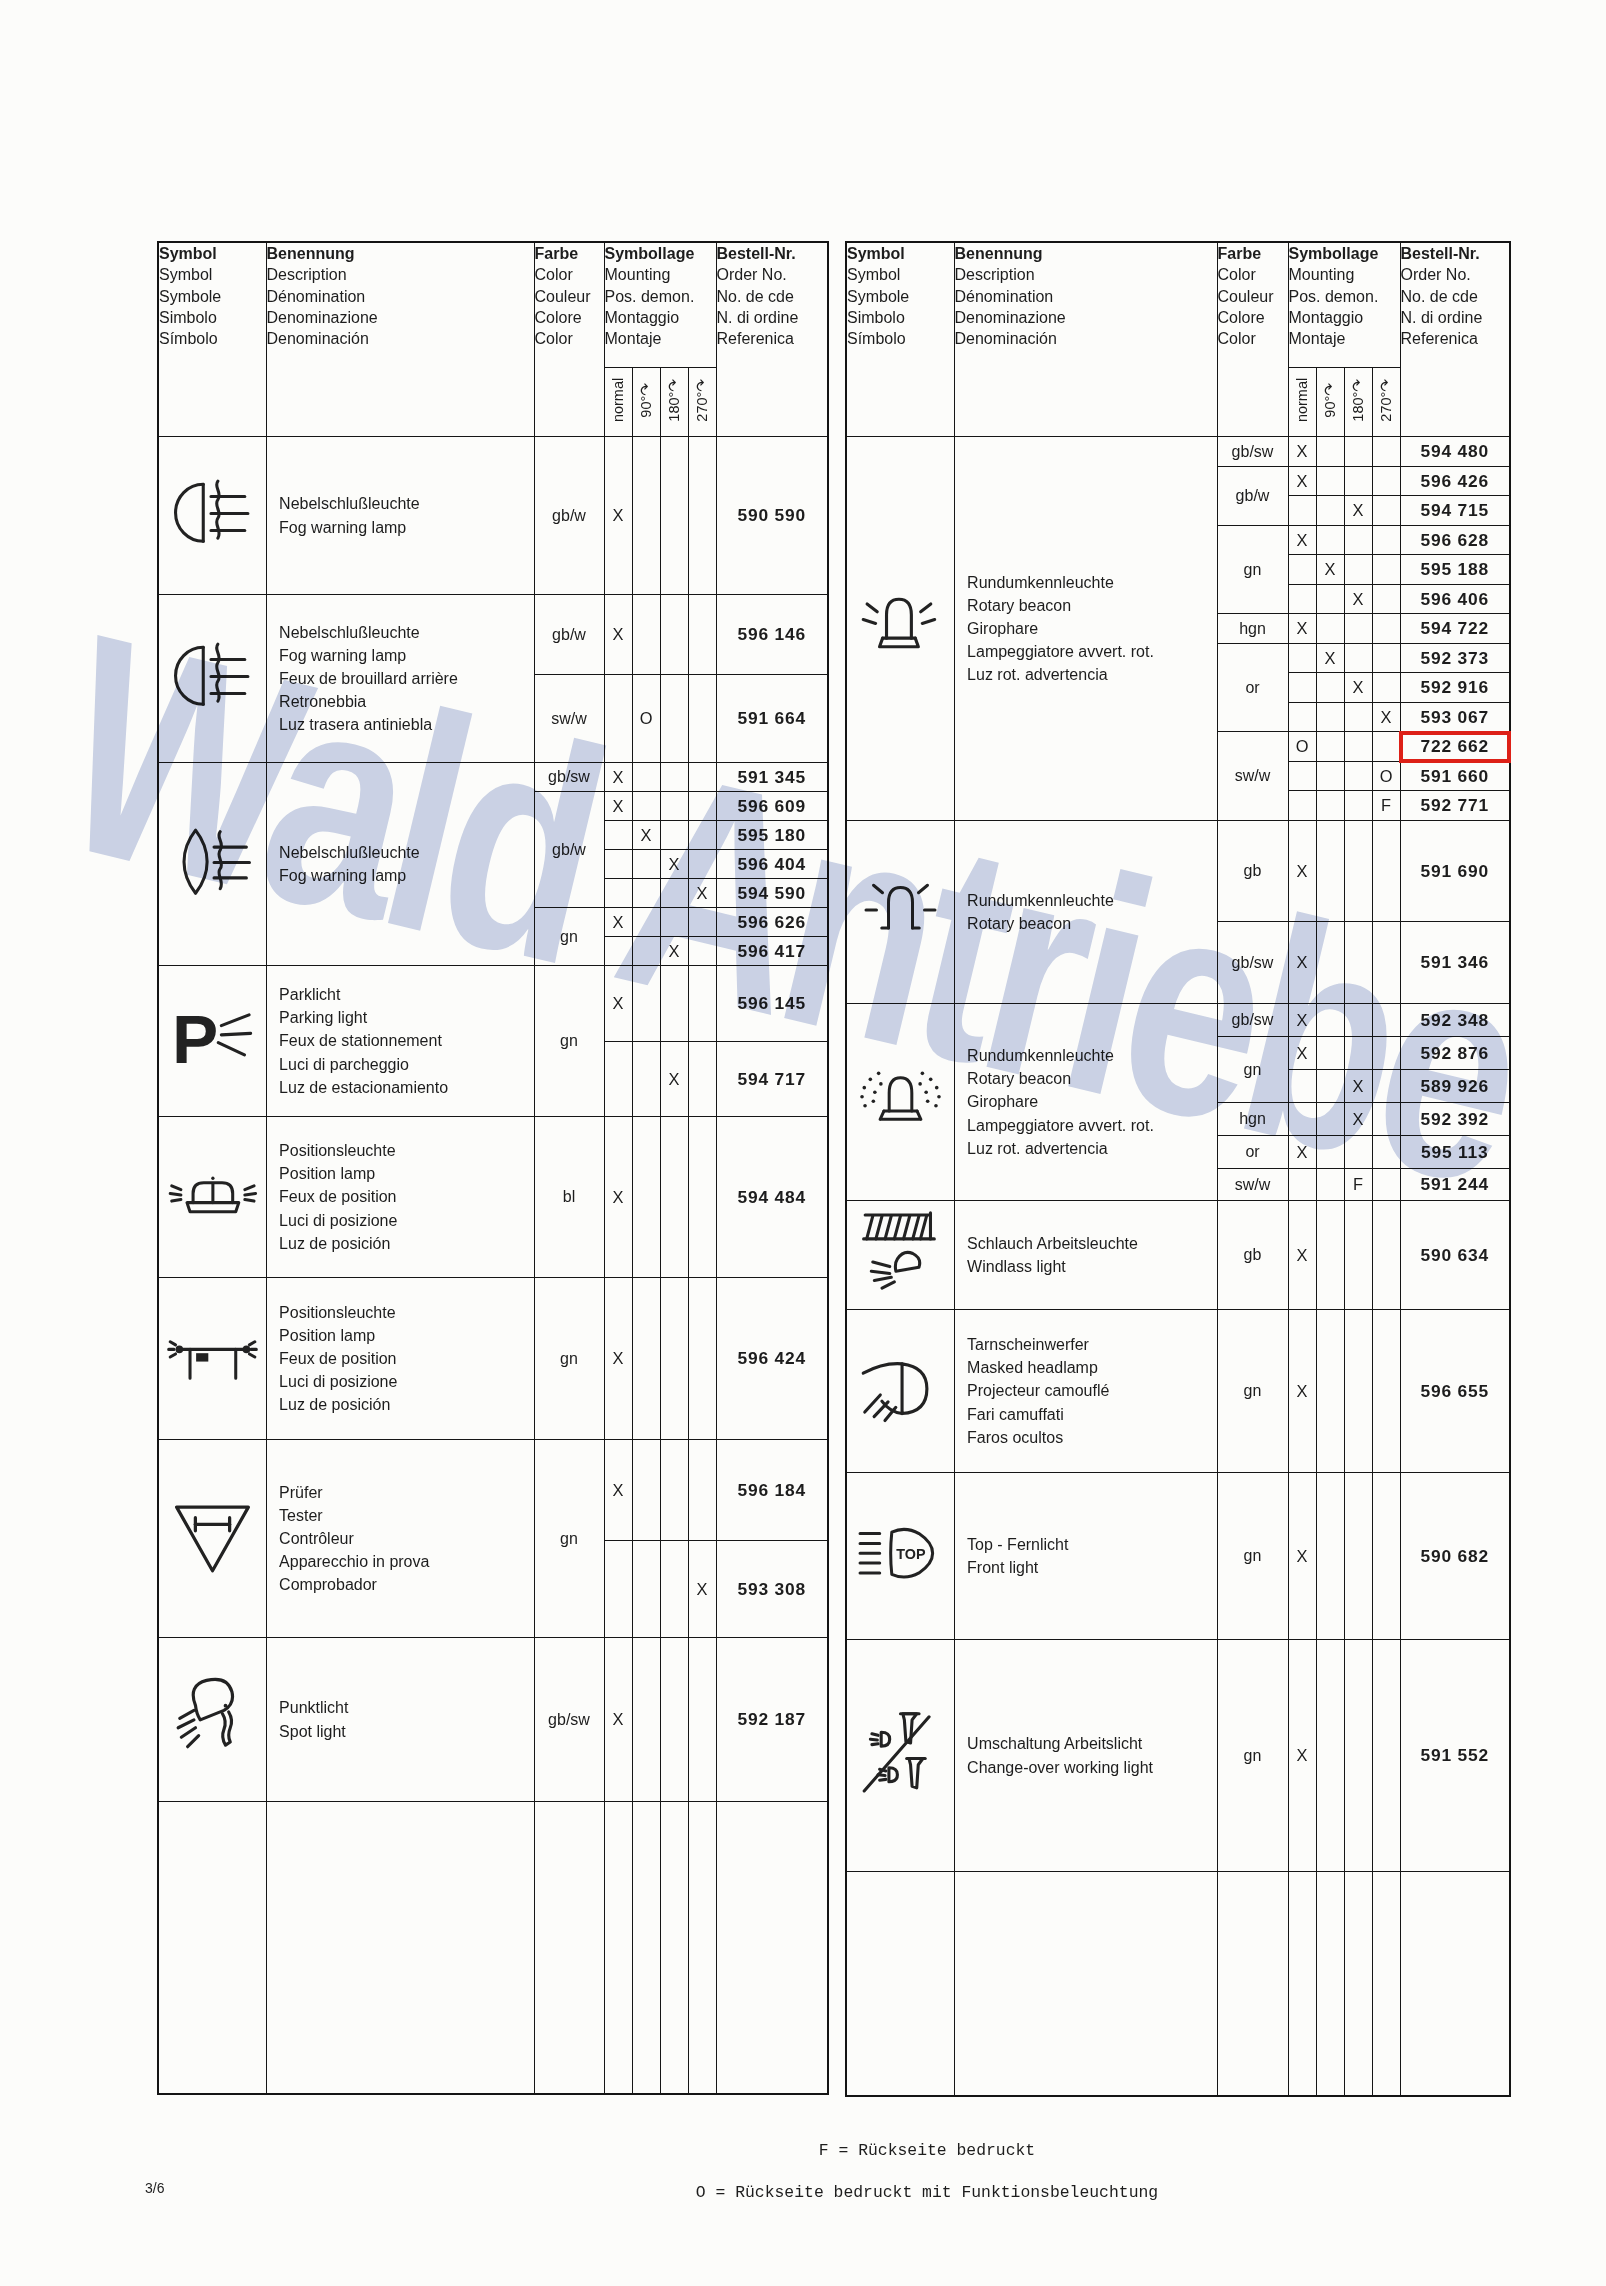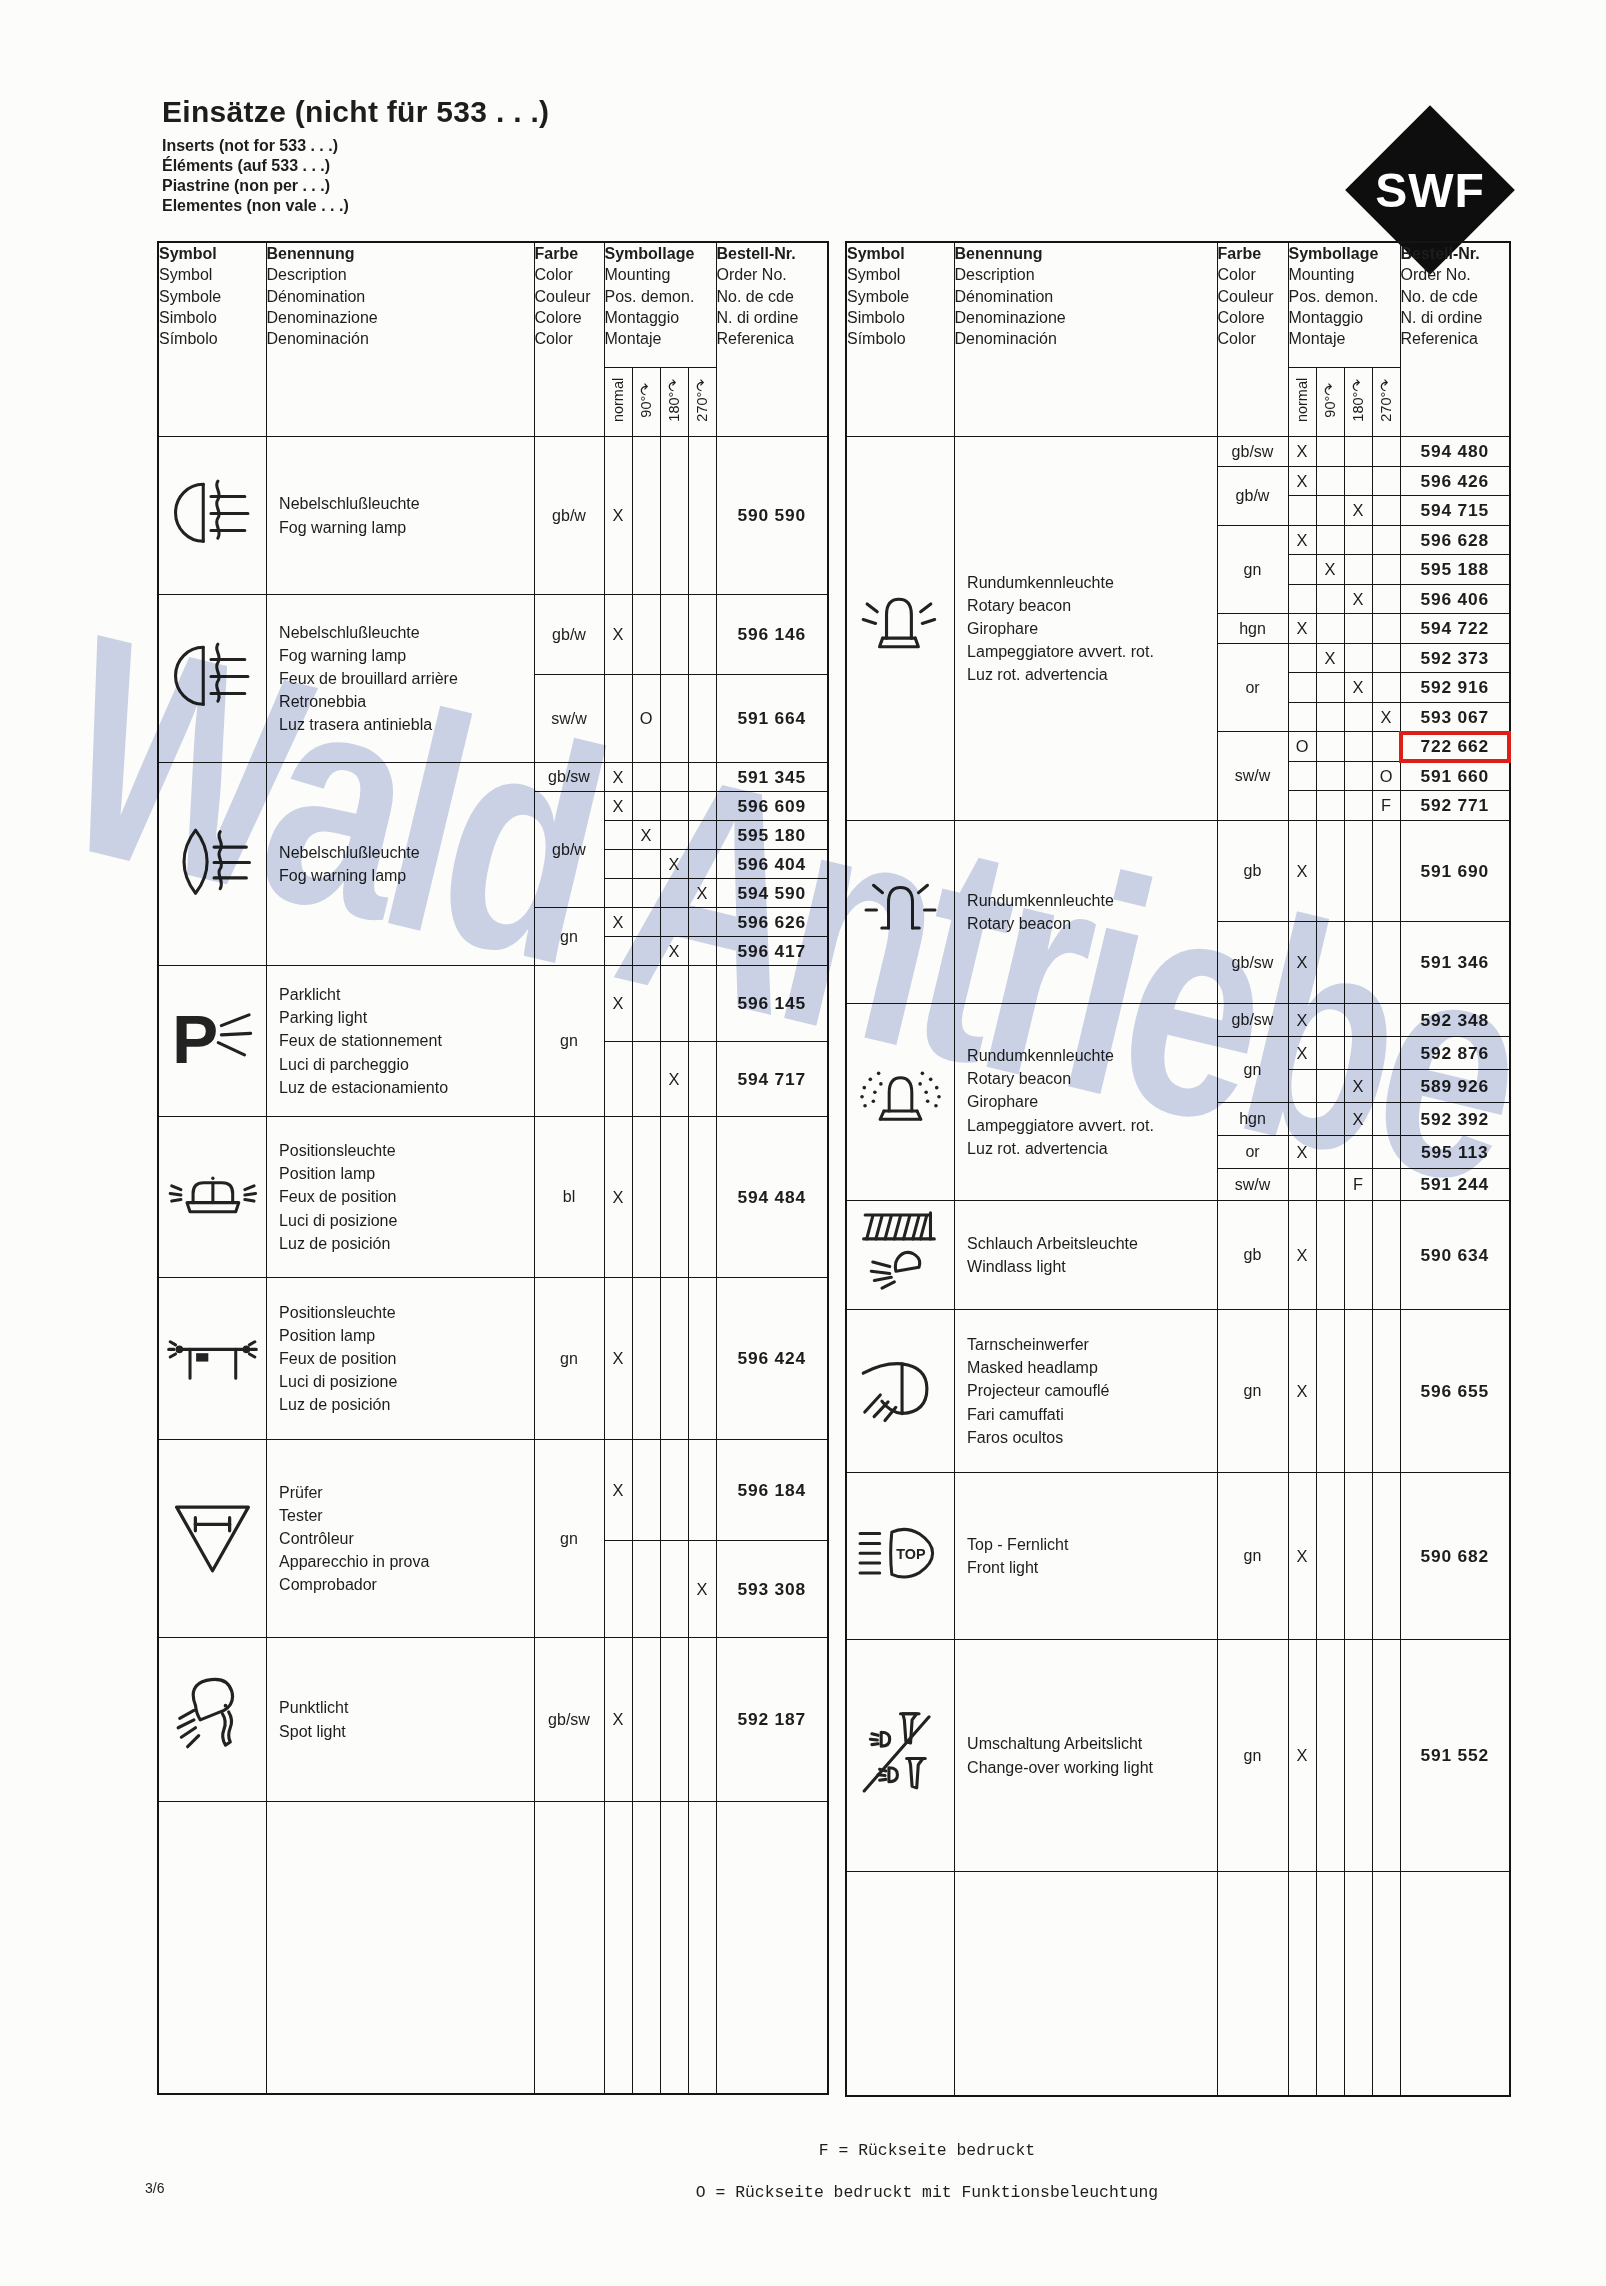--- a/index.html
+++ b/index.html
@@ -57,32 +57,21 @@
   svg{display:block;margin:0 auto;}
   svg path,svg circle,svg rect{stroke:#222;stroke-width:4;fill:none;stroke-linecap:round;stroke-linejoin:round;}
   svg .f{fill:#222;stroke:none;}
   svg text{stroke:none;fill:#222;font-family:"Liberation Sans",sans-serif;}
 </style>
 </head>
 <body>
 
 <div class="page">
 
-  <div class="titleblock">
-    <h1>Einsätze (nicht für 533 . . .)</h1>
-    <div class="sub">Inserts (not for 533 . . .)</div>
-    <div class="sub">Éléments (auf 533 . . .)</div>
-    <div class="sub">Piastrine (non per . . .)</div>
-    <div class="sub">Elementes (non vale . . .)</div>
-  </div>
-
-  <div class="logo">
-    <span class="diamond"></span>
-    <span class="logo-text">SWF</span>
-  </div>
+
 
   <table class="parts left">
     <colgroup>
       <col style="width:108px">
         <col style="width:268px">
         <col style="width:70px">
       <col style="width:28px">
         <col style="width:28px">
         <col style="width:28px">
         <col style="width:28px">

